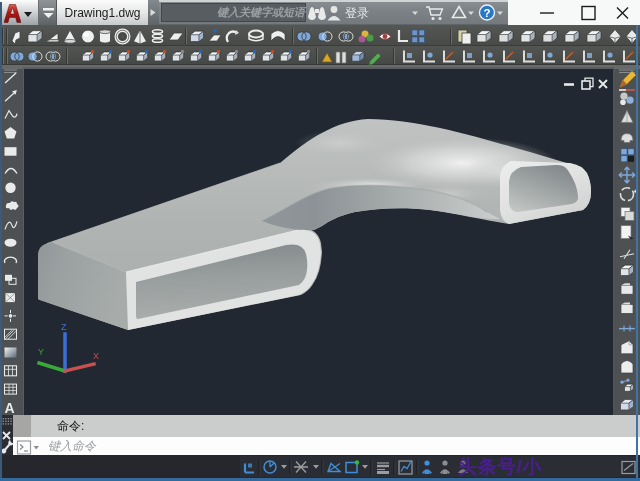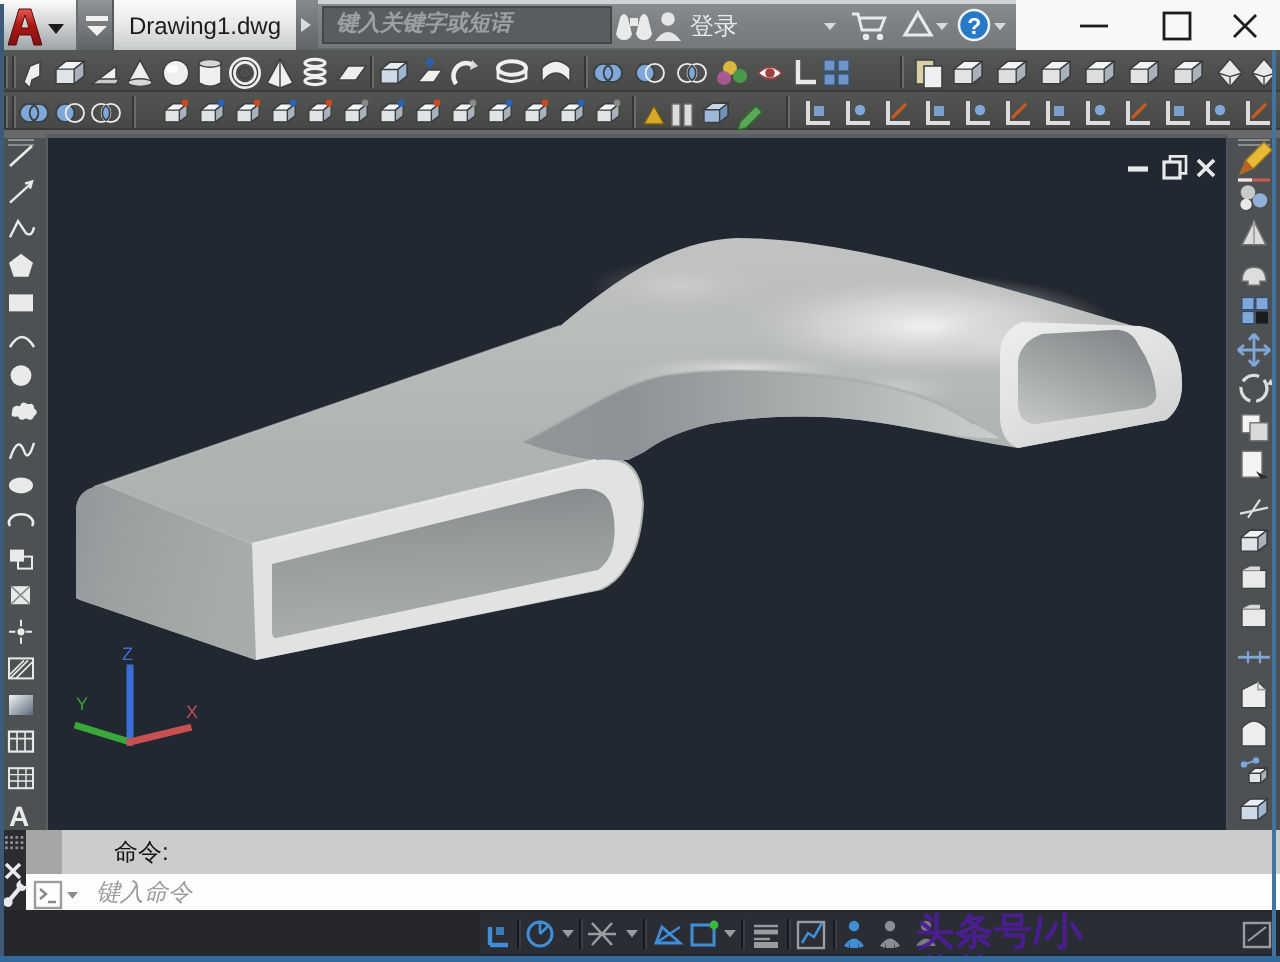--- a/index.html
+++ b/index.html
@@ -11,21 +11,21 @@
   #logo-area { left:0; top:0; width:39px; height:25px;
     background:linear-gradient(#fdfdfd,#d3d5d6 45%,#9ea3a6); border-right:1px solid #6a6e71; }
   #logoA { left:4px; top:4px; width:17px; height:19px; }
   #qa-btn { left:39px; top:0; width:18px; height:25px;
     background:linear-gradient(#8f9497,#5d6266); border-right:1px solid #55595c; }
   #dwgtab { left:57px; top:0; width:91px; height:25px;
     background:linear-gradient(#fbfbfb,#e7e8e8 50%,#c7cacc);
     color:#1c1c1c; font-size:12px; line-height:26px; text-align:center; }
   #tab-arr { left:148px; top:0; width:11px; height:25px; background:linear-gradient(#84898d,#5f6468); }
   #searchbox { left:161px; top:3px; width:145px; height:19px; background:#585d61;
-    border:1px solid #43474b; color:#9ba0a3; font-size:11px; font-weight:bold; font-style:italic; line-height:17px; padding-left:6px; }
+    border:1px solid #43474b; color:#9ba0a3; font-size:11px; font-weight:bold; font-style:italic; line-height:17px; padding-left:6px;text-align:right; }
   #win-zone { left:508px; top:0; width:132px; height:25px; background:#f7f9f9; }
   #row2 { left:0; top:25px; width:640px; height:21px; background:linear-gradient(#555755,#484a48); border-bottom:1px solid #3a3c3a; }
   #row3 { left:0; top:46px; width:640px; height:19px; background:linear-gradient(#535553,#464846); border-bottom:1px solid #383a38; }
   #main { left:0; top:65px; width:640px; height:350px; background:#4e5154; }
   #canvas { left:23px; top:67px; width:591px; height:348px; background:#222831;
     border-top:2px solid #5a5e61; border-left:1px solid #5a5e61; border-right:1px solid #50545a; }
   #cmdstrip { left:0; top:415px; width:13px; height:40px; background:#2b2c32; }
   #cmdhead { left:31px; top:415px; width:627px; height:22px; background:#cbcdcc;
     color:#141414; font-size:12px; line-height:23px; padding-left:26px; }
   #cmdin { left:13px; top:437px; width:627px; height:18px; background:#fdfdfd;

